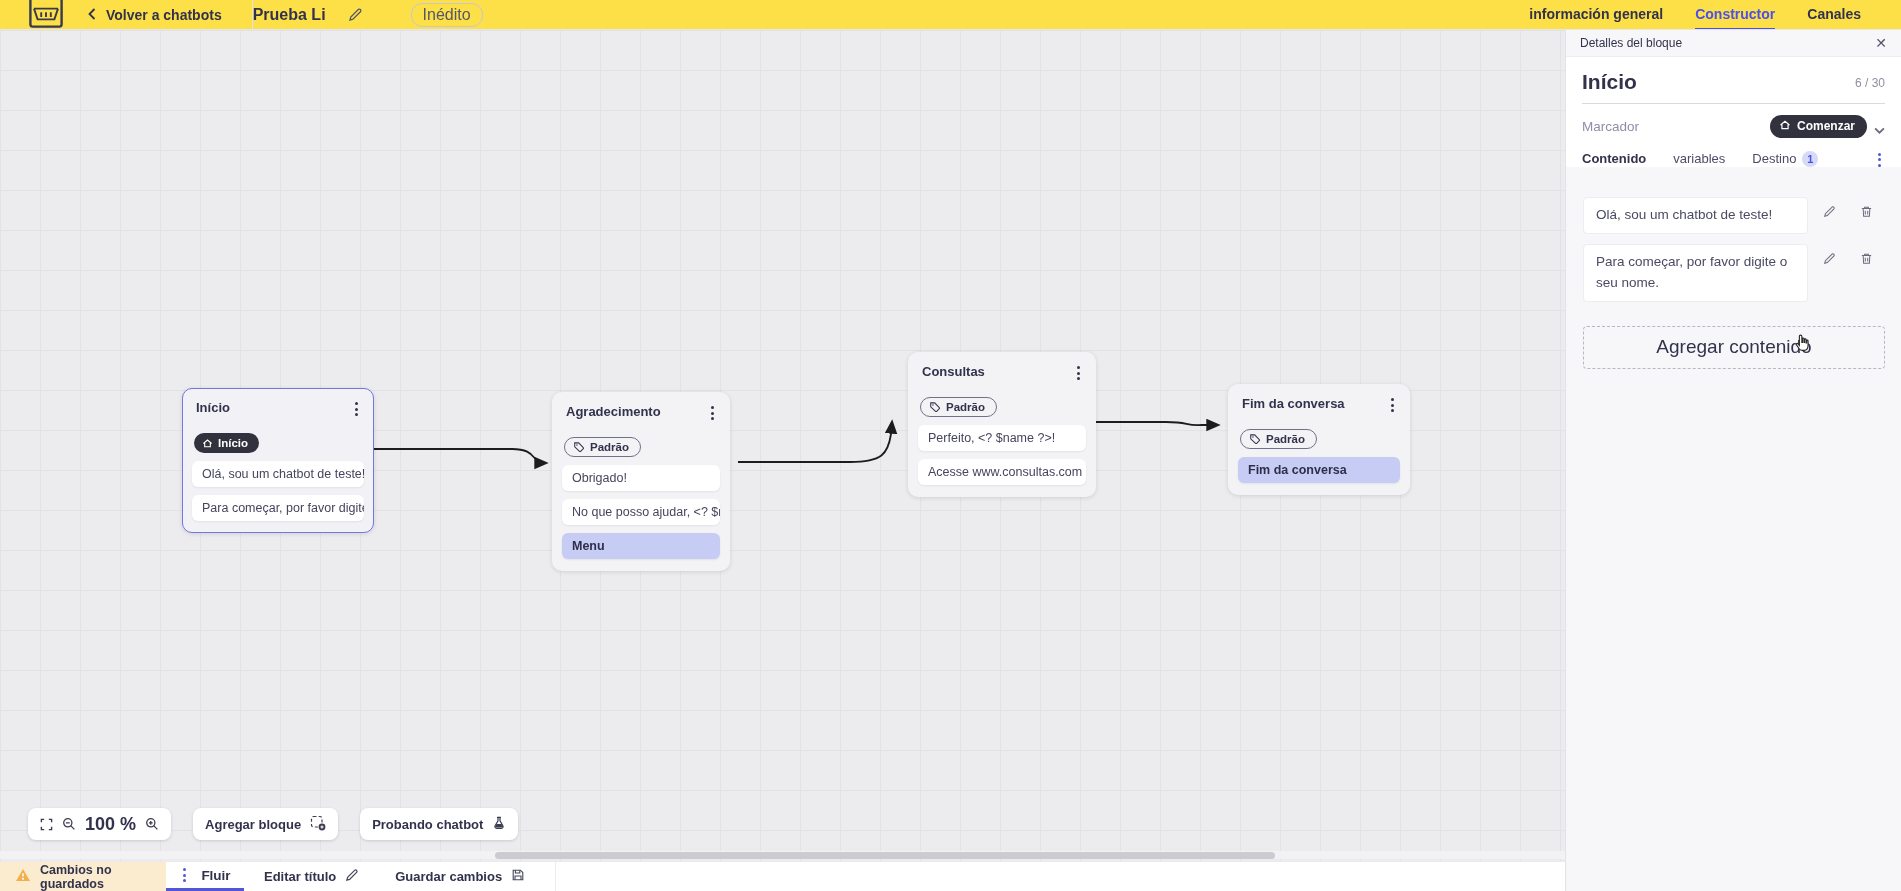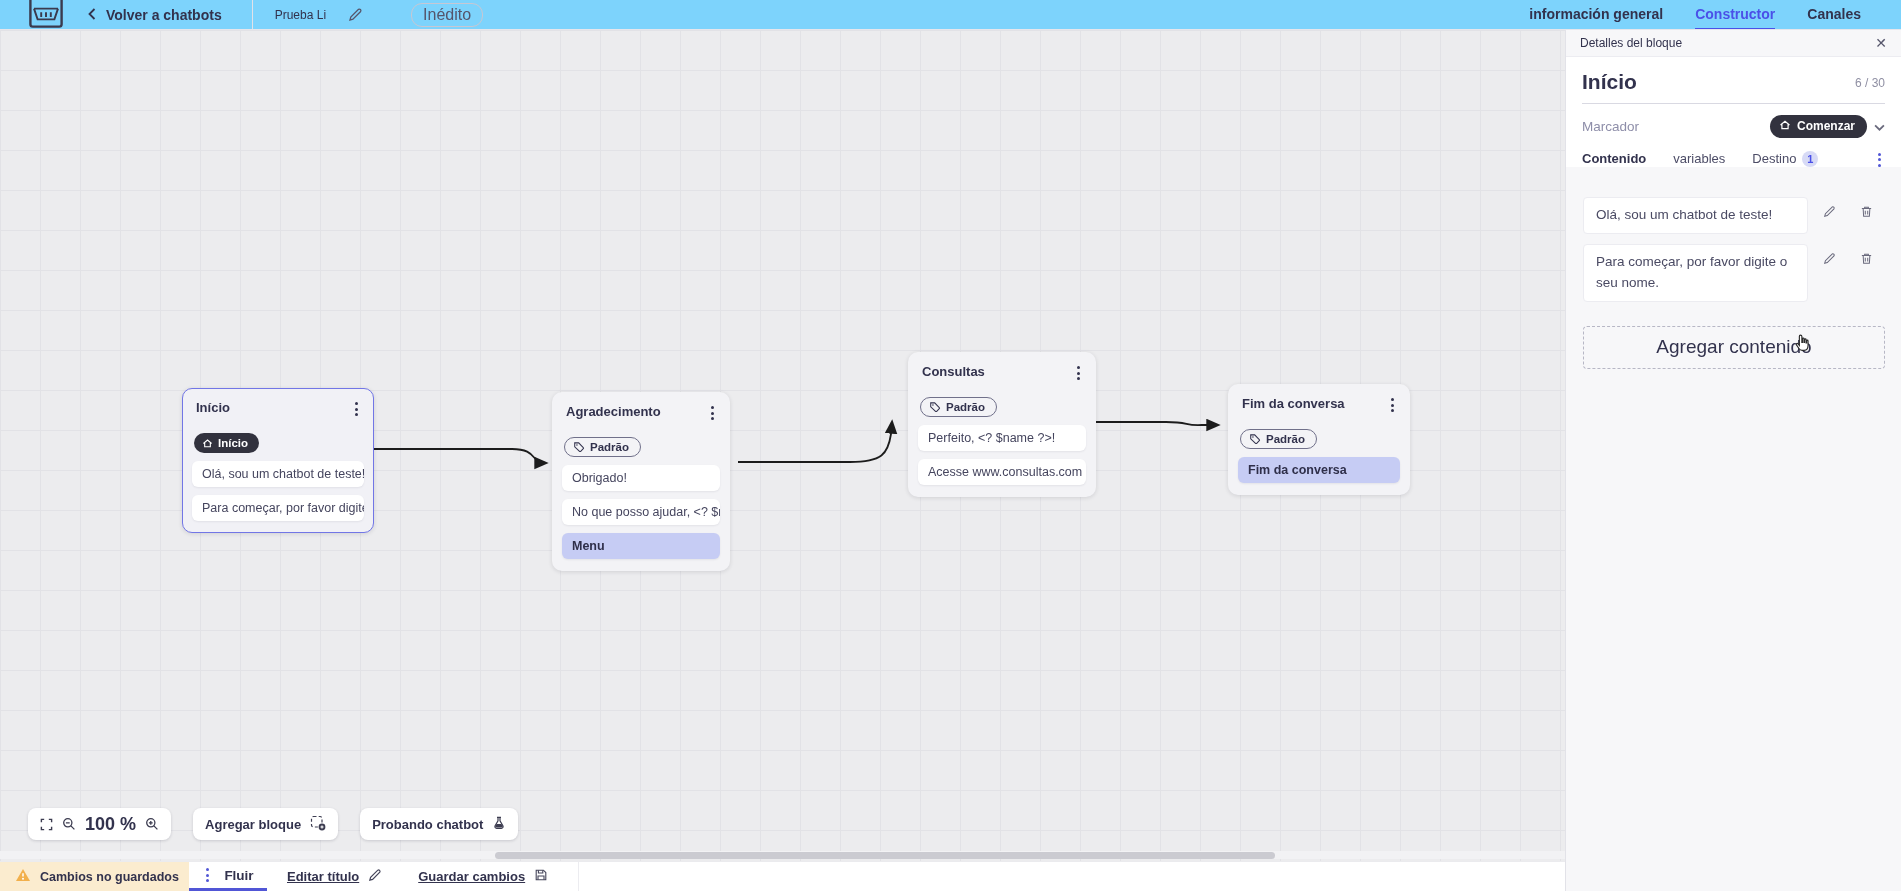--- a/index.html
+++ b/index.html
@@ -1,26 +1,26 @@
 <!DOCTYPE html>
 <html><head>
 <meta charset="utf-8">
 <style>
   * { margin:0; padding:0; box-sizing:border-box; }
   html,body { width:1901px; height:891px; overflow:hidden; }
   body { font-family:"Liberation Sans", sans-serif; color:#32324d; background:#fff; position:relative; }
 
   
-  .topbar { position:absolute; left:0; top:0; width:1901px; height:30px; background:#7dd3fc;
+  .topbar { position:absolute; left:0; top:0; width:1901px; height:30px; background:#fde047;
             border-bottom:1px solid #e6e6ec; display:flex; align-items:center; overflow:hidden; z-index:30; }
   .logo { position:absolute; left:28px; top:-7px; }
   .back-group { display:flex; align-items:center; gap:10px; margin-left:88px; cursor:pointer; }
   .back-label { font-size:14px; font-weight:700; }
   .tb-divider { width:1px; height:30px; background:#e2e2e8; margin-left:30px; }
-  .flow-title { font-size:12px; font-weight:400; margin-left:22px; }
+  .flow-title { font-size:16px; font-weight:700; }
   .edit-pencil { margin-left:22px; display:flex; }
   .status-pill { margin-left:48px; border:1px solid #c7c7d3; border-radius:11px; padding:2px 11px;
                  font-size:16px; color:#55556b; }
   .header-tabs { margin-left:auto; margin-right:40px; display:flex; gap:32px; height:28px; align-items:center; }
   .htab { font-size:14px; font-weight:700; color:#32324d; height:30px; display:flex; align-items:center;
           border-bottom:2px solid transparent; cursor:pointer; }
   .htab.active { color:#4a50e8; border-bottom-color:#4a50e8; }
 
   
   .canvas { position:absolute; left:0; top:30px; width:1565px; height:831px;
@@ -62,21 +62,21 @@
   .panel-header { height:27px; background:#f7f7f9; border-bottom:1px solid #ececf1; display:flex;
                   align-items:center; justify-content:space-between; padding:0 14px; }
   .panel-header-title { font-size:12px; color:#32324d; }
   .close-x { font-size:14px; color:#55556b; cursor:pointer; line-height:1; }
   .name-row { display:flex; align-items:flex-end; justify-content:space-between; margin:13px 16px 0;
               border-bottom:1px solid #d9d9e2; padding-bottom:9px; }
   .block-name { font-size:21px; font-weight:600; color:#32324d; }
   .char-count { font-size:12px; color:#8f8fa3; padding-bottom:4px; }
   .marker-row { display:flex; align-items:center; justify-content:space-between; margin:9px 16px 0; height:26px; }
   .marker-label { font-size:13.5px; color:#8e8ea9; }
-  .marker-right { display:flex; align-items:center; gap:7px; }
+  .marker-right { display:flex; align-items:flex-end; gap:7px; }
   .comenzar-pill { display:inline-flex; align-items:center; gap:6px; background:#32323e; color:#fff;
                    font-size:12px; font-weight:700; border-radius:13px; padding:4px 12px 4px 9px; cursor:pointer; }
   .panel-tabs { display:flex; align-items:stretch; gap:27px; padding:0 16px; margin-top:8px; height:26px;
                 border-bottom:1px solid #e8e8ee; }
   .ptab { font-size:13px; color:#4c4c66; display:flex; align-items:center; gap:6px;
           border-bottom:2px solid transparent; cursor:pointer; }
   .ptab.active { color:#32324d; font-weight:700; border-bottom-color:#4a50e8; }
   .ptab .tab-badge { width:16px; height:16px; border-radius:50%; background:#d7daf6; color:#4a50e8;
                      font-size:11px; font-weight:700; display:flex; align-items:center; justify-content:center; }
   .ptab-kebab { margin-left:auto; align-self:center; color:#5156d6; }
@@ -85,27 +85,27 @@
   .content-row { display:flex; align-items:flex-start; margin-bottom:10px; }
   .content-card { width:225px; background:#fff; border:1px solid #ececf1; border-radius:4px;
                   padding:7px 12px; font-size:13.5px; color:#4a4a63; line-height:1.55; }
   .row-icons { display:flex; gap:24px; margin-left:15px; padding-top:8px; }
   .add-content { margin-top:24px; height:43px; border:1px dashed #b7b7c5; border-radius:4px;
                  display:flex; align-items:center; justify-content:center; font-size:19px; color:#32324d; cursor:pointer; }
 
   
   .statusbar { position:absolute; left:0; top:861px; width:1565px; height:30px; background:#fff;
                border-top:1px solid #ebebee; display:flex; align-items:stretch; z-index:25; }
-  .unsaved { width:189px; background:#fbeccf; display:flex; align-items:center; gap:9px; padding-left:15px;
+  .unsaved { width:166px; background:#fbeccf; display:flex; align-items:center; gap:9px; padding-left:15px;
              font-size:12.5px; font-weight:700; color:#32324d; }
   .fluir-tab { width:78px; display:flex; align-items:center; justify-content:center; gap:11px;
                border-bottom:3px solid #5156d6; cursor:pointer; }
   .fluir-label { font-size:13.5px; font-weight:700; color:#32324d; }
   .sb-item { display:flex; align-items:center; gap:9px; font-size:13px; font-weight:700; color:#32324d;
-             margin-left:20px; cursor:pointer;text-decoration:underline; }
+             margin-left:20px; cursor:pointer; }
   .sb-item.save { margin-left:36px; }
   .sb-divider { width:1px; background:#ececf0; margin-left:30px; }
 
   .mouse-cursor { position:absolute; left:1793px; top:333px; z-index:40; pointer-events:none; }
 </style>
 </head>
 <body>
 
 <div class="topbar">
   <span class="logo">

